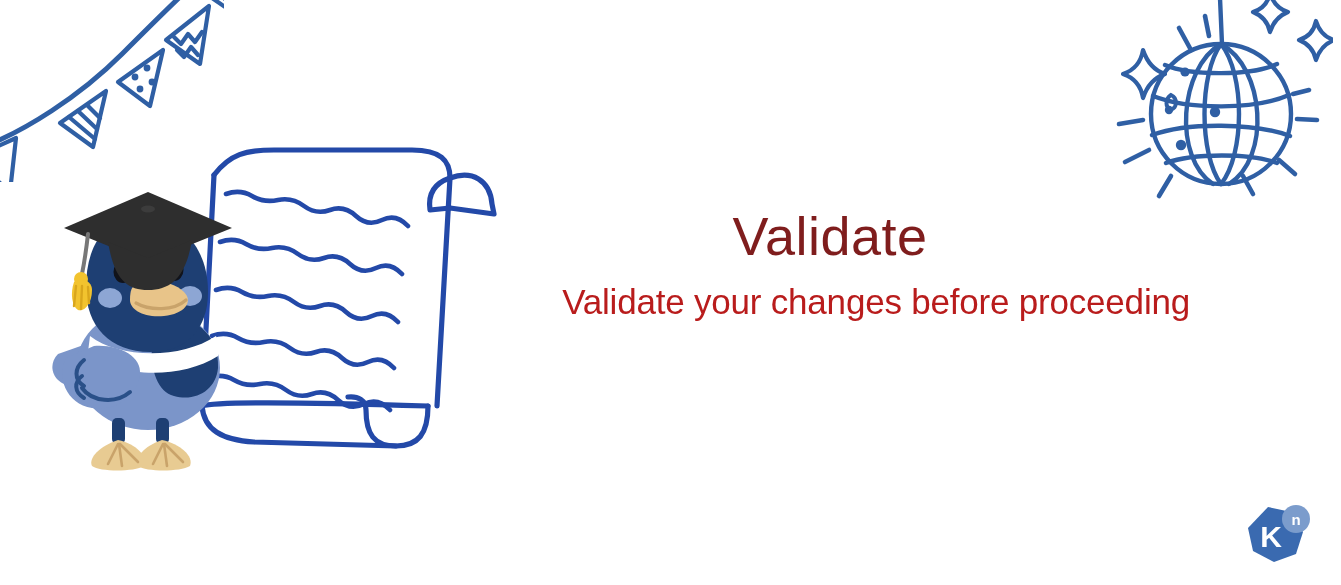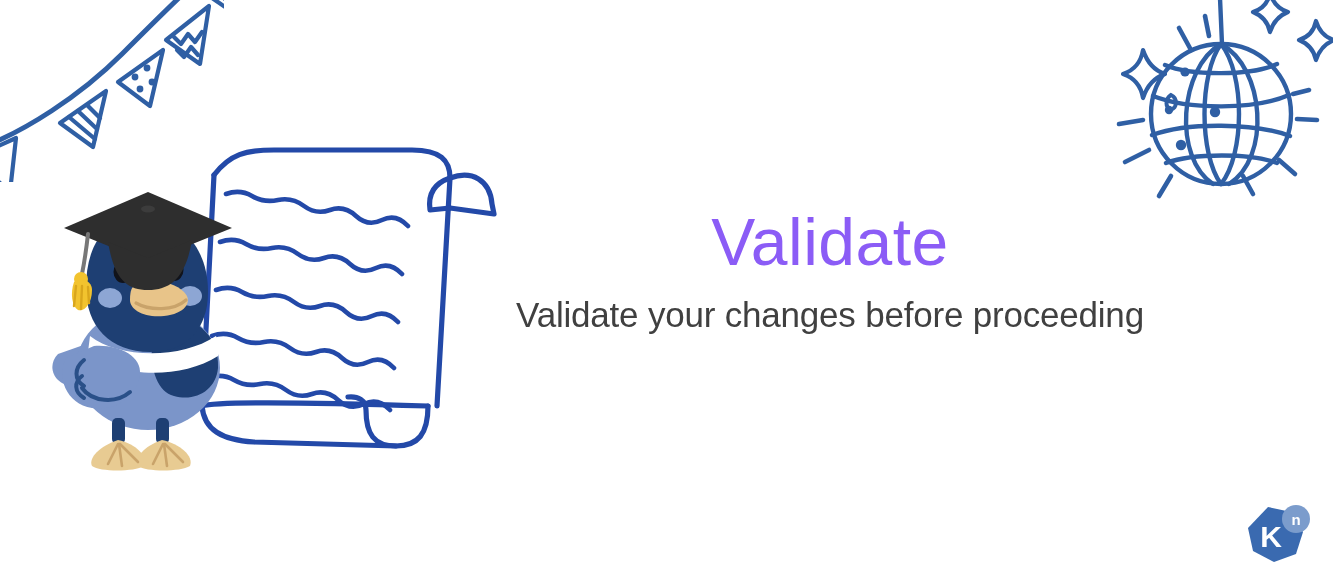--- a/index.html
+++ b/index.html
@@ -66,33 +66,34 @@
     position: absolute;
     left: 470px;
     top: 208px;
     width: 720px;
     text-align: center;
   }
   .title {
     margin: 0;
     font-family: "Liberation Sans", sans-serif;
     font-weight: 300;
-    font-size: 66px;
+    font-size: 54px;
     line-height: 1.04;
     letter-spacing: 0.5px;
-    color: #8b5cf6;
+    color: #7f1d1d;
   }
   .subtitle {
     margin: 18px 0 0 0;
     font-family: "Liberation Sans", sans-serif;
     font-weight: 400;
     font-size: 35px;
     line-height: 1.15;
     letter-spacing: -0.2px;
-    color: #404040;
+    color: #b91c1c;
+    text-align: right;
   }
 
   
   .brand-logo {
     position: absolute;
     right: 28px;
     bottom: 12px;
     width: 72px;
     height: 72px;
   }

